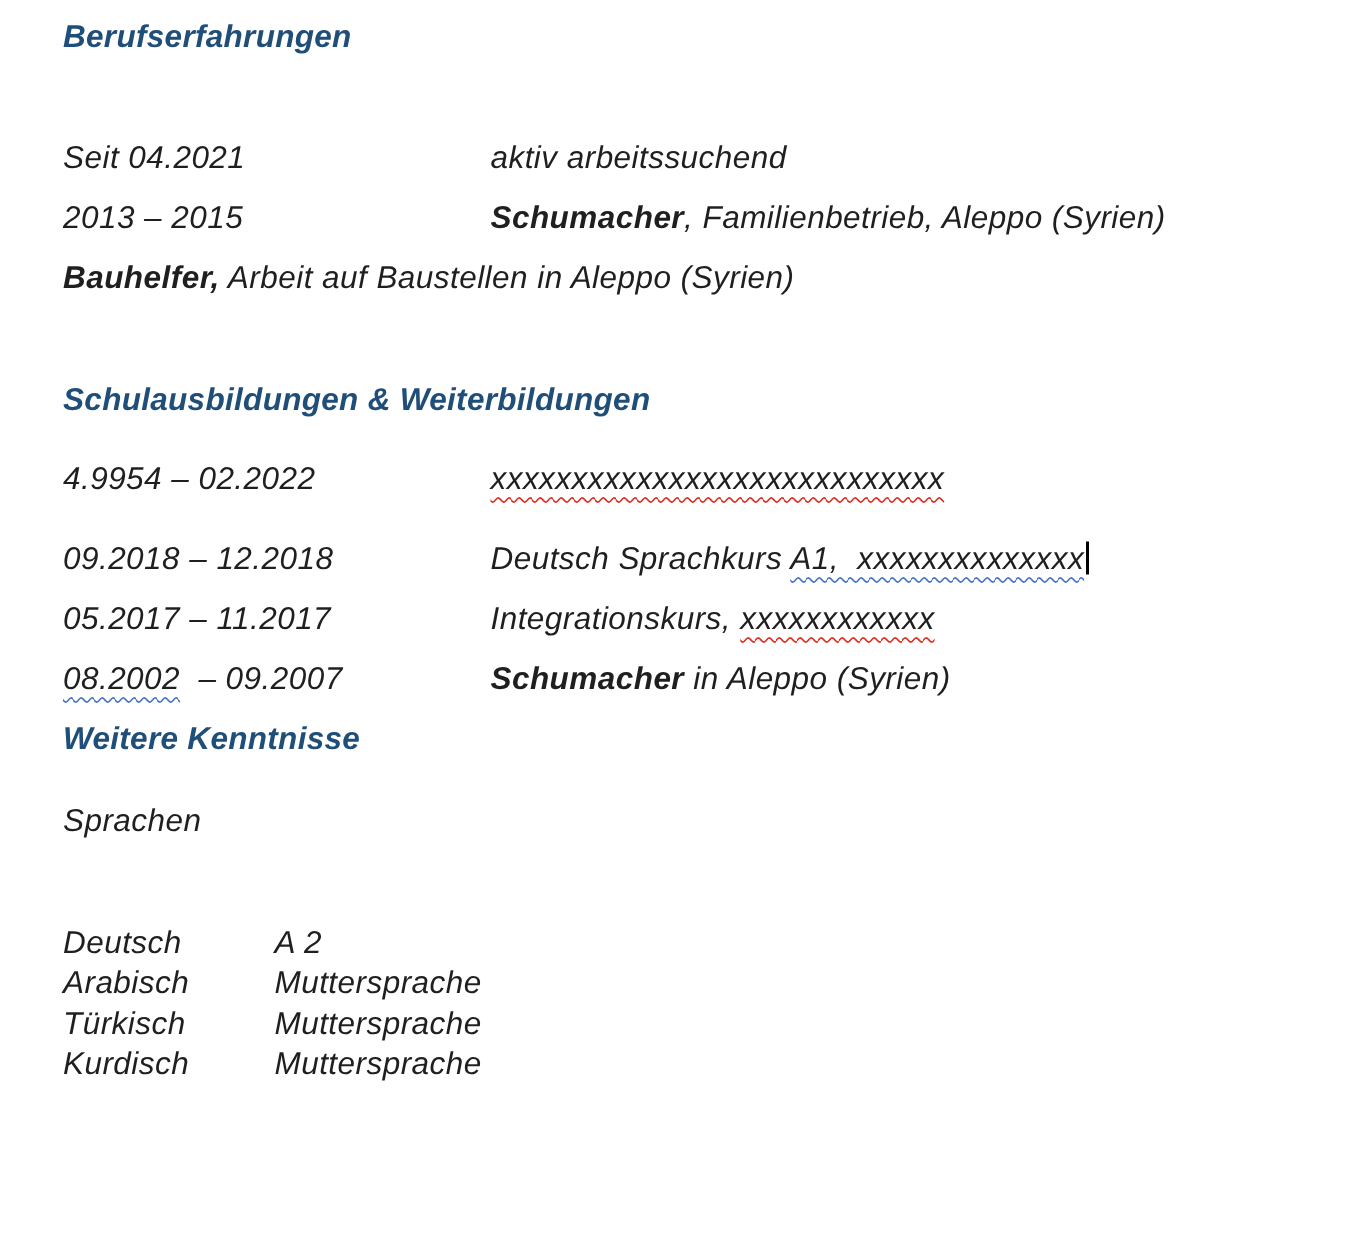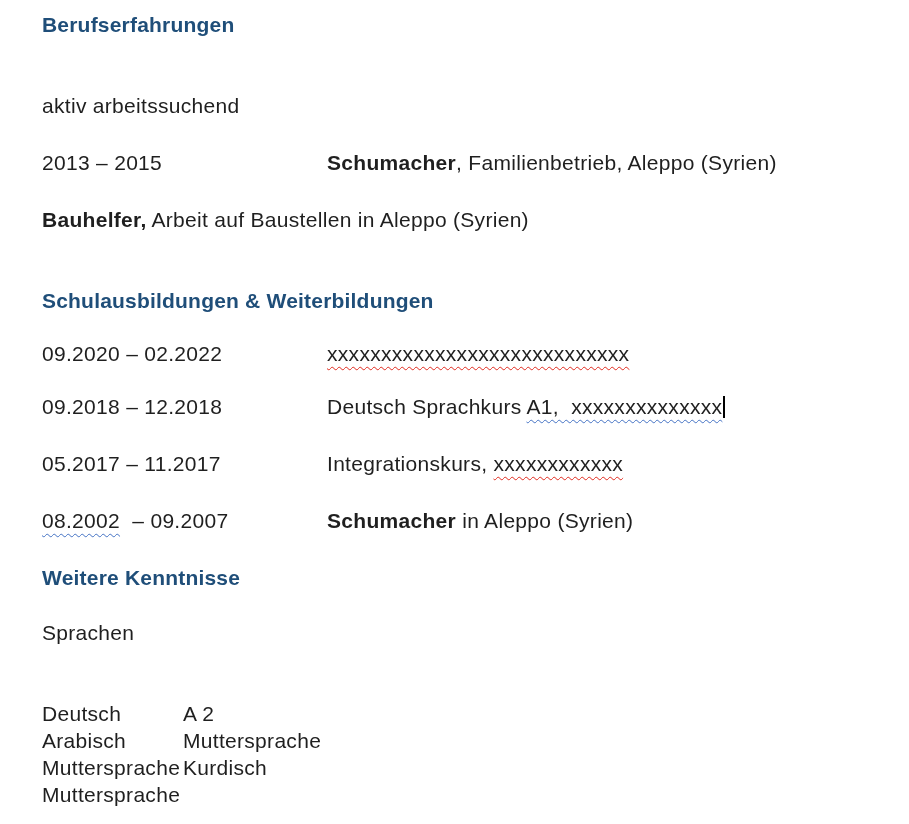--- a/index.html
+++ b/index.html
@@ -15,20 +15,21 @@
     font-size: 21px;
     letter-spacing: 0.3px;
     color: var(--body-text, #1f1f1f);
     background: var(--background, #ffffff);
   }
   .page {
     box-sizing: border-box;
     width: 909px;
     height: 824px;
     padding: 11px 20px 0 42px;
+    font-style: italic;
   }
   .heading {
     margin: 0;
     font-size: 21px;
     font-weight: bold;
     line-height: 27px;
     letter-spacing: 0.2px;
     color: var(--heading, #1f4e79);
   }
   .row {
@@ -69,47 +70,48 @@
     margin-left: 1px;
   }
   .lang-table {
     display: grid;
     grid-template-columns: 141px auto;
     line-height: 27px;
   }
   
   .mt-54 { margin-top: 54px; }
   .mt-28 { margin-top: 28px; flex-direction: column; }
-  .mt-27 { margin-top: 30px; align-items: center; }
+  .mt-27 { margin-top: 13px; align-items: center; }
   .mt-26 { margin-top: 26px; }
 </style>
 </head>
 <body style="--heading: #1f4e79; --body-text: #1f1f1f; --spell-red: #e02a1e; --grammar-blue: #4472c4; --background: #ffffff;">
 
 <div class="page">
 
   <h2 class="heading">Berufserfahrungen</h2>
 
   <div class="row mt-54">
+    <div class="col-left">Seit 04.2021</div>
     <div class="col-right"><span>aktiv arbeitssuchend</span></div>
   </div>
 
   <div class="row mt-27">
     <div class="col-left">2013 – 2015</div>
     <div class="col-right"><span class="bold">Schumacher</span><span>, Familienbetrieb, Aleppo (Syrien)</span></div>
   </div>
 
   <div class="row mt-27">
     <div class="col-right"><span class="bold">Bauhelfer,</span><span> Arbeit auf Baustellen in Aleppo (Syrien)</span></div>
   </div>
 
   <h2 class="heading mt-54">Schulausbildungen &amp; Weiterbildungen</h2>
 
   <div class="row mt-26">
-    <div class="col-left">09.2020 – 02.2022</div>
+    <div class="col-left">4.9954 – 02.2022</div>
     <div class="col-right"><span class="wavy-red">xxxxxxxxxxxxxxxxxxxxxxxxxxxx</span></div>
   </div>
 
   <div class="row mt-26">
     <div class="col-left">09.2018 – 12.2018</div>
     <div class="col-right"><span>Deutsch Sprachkurs </span><span class="wavy-blue">A1, &nbsp;xxxxxxxxxxxxxx</span><span class="caret"></span></div>
   </div>
 
   <div class="row mt-27">
     <div class="col-left">05.2017 – 11.2017</div>
@@ -122,19 +124,19 @@
   </div>
 
   <h2 class="heading mt-27">Weitere Kenntnisse</h2>
 
   <div class="row mt-28">
     <div class="col-left">Sprachen</div>
     <div class="col-right">
       <div class="lang-table">
         <span>Deutsch</span><span>A 2</span>
         <span>Arabisch</span><span>Muttersprache</span>
-        <span>Muttersprache</span>
+        <span>Türkisch</span><span>Muttersprache</span>
         <span>Kurdisch</span><span>Muttersprache</span>
       </div>
     </div>
   </div>
 
 </div>
 
 </body></html>

